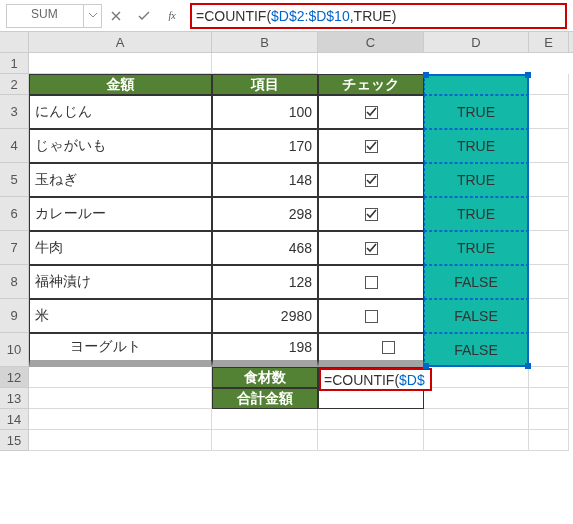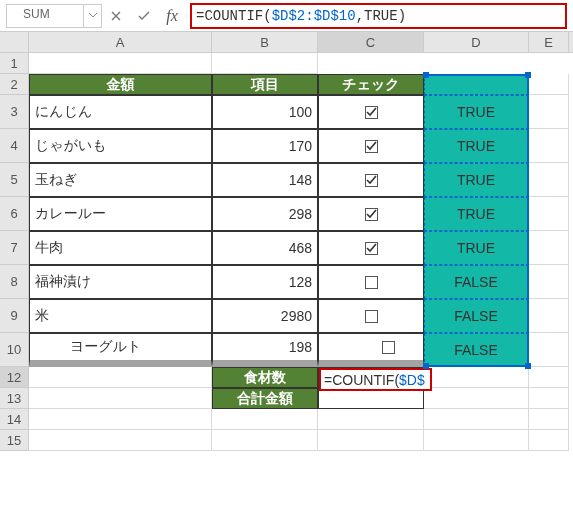--- a/index.html
+++ b/index.html
@@ -1,24 +1,24 @@
 <!DOCTYPE html>
 <html><head>
 <meta charset="utf-8">
 <style>
 * { box-sizing: border-box; margin: 0; padding: 0; }
 body { font-family: "Meiryo", "MS PGothic", Arial, sans-serif; font-size: 13px; background: #fff; color: #333; overflow: hidden; }
 
 .formula-bar { display: flex; align-items: center; border-bottom: 1px solid #ccc; height: 32px; padding: 2px 6px; }
-.name-box { width: 78px; height: 24px; border: 1px solid #ccc; background: #fff; padding: 2px 16px; font-size: 12px; color: #666; }
+.name-box { width: 78px; height: 24px; border: 1px solid #ccc; background: #fff; padding: 2px 24px; font-size: 12px; color: #666; }
 .name-box-dd { width: 18px; height: 24px; border: 1px solid #ccc; border-left: none; display: flex; align-items: center; justify-content: center; color: #888; }
 .fb-btn { width: 28px; height: 24px; display: flex; align-items: center; justify-content: center; color: #666; }
-.fx { font-style: italic; font-family: Georgia, serif; font-size: 16px; color: #555; }
+.fx { font-style: italic; font-family: Georgia, serif; font-size: 10px; color: #555; }
 .formula-wrap { flex: 1; margin-left: 4px; height: 26px; border: 2px solid #c00; display: flex; align-items: center; padding: 0 4px; }
-.formula-input { border: none; outline: none; font-size: 14px; width: 100%; font-family: Liberation Mono, monospace; }
+.formula-input { border: none; outline: none; font-size: 14px; width: 100%; font-family: Liberation Sans, sans-serif; }
 .formula-input .ref { color: #0066cc; }
 
 .sheet { position: relative; }
 .col-headers { display: grid; grid-template-columns: 29px 183px 106px 106px 105px 40px; height: 21px; border-bottom: 1px solid #ccc; background: #e6e6e6; }
 .col-headers div { border-right: 1px solid #ccc; display: flex; align-items: center; justify-content: center; font-size: 13px; color: #555; }
 .col-headers .sel { background: #d4d4d4; }
 
 .rows { display: flex; flex-direction: column; }
 .row { display: grid; grid-template-columns: 29px 183px 106px 106px 105px 40px; }
 .row-h { height: 21px; }

